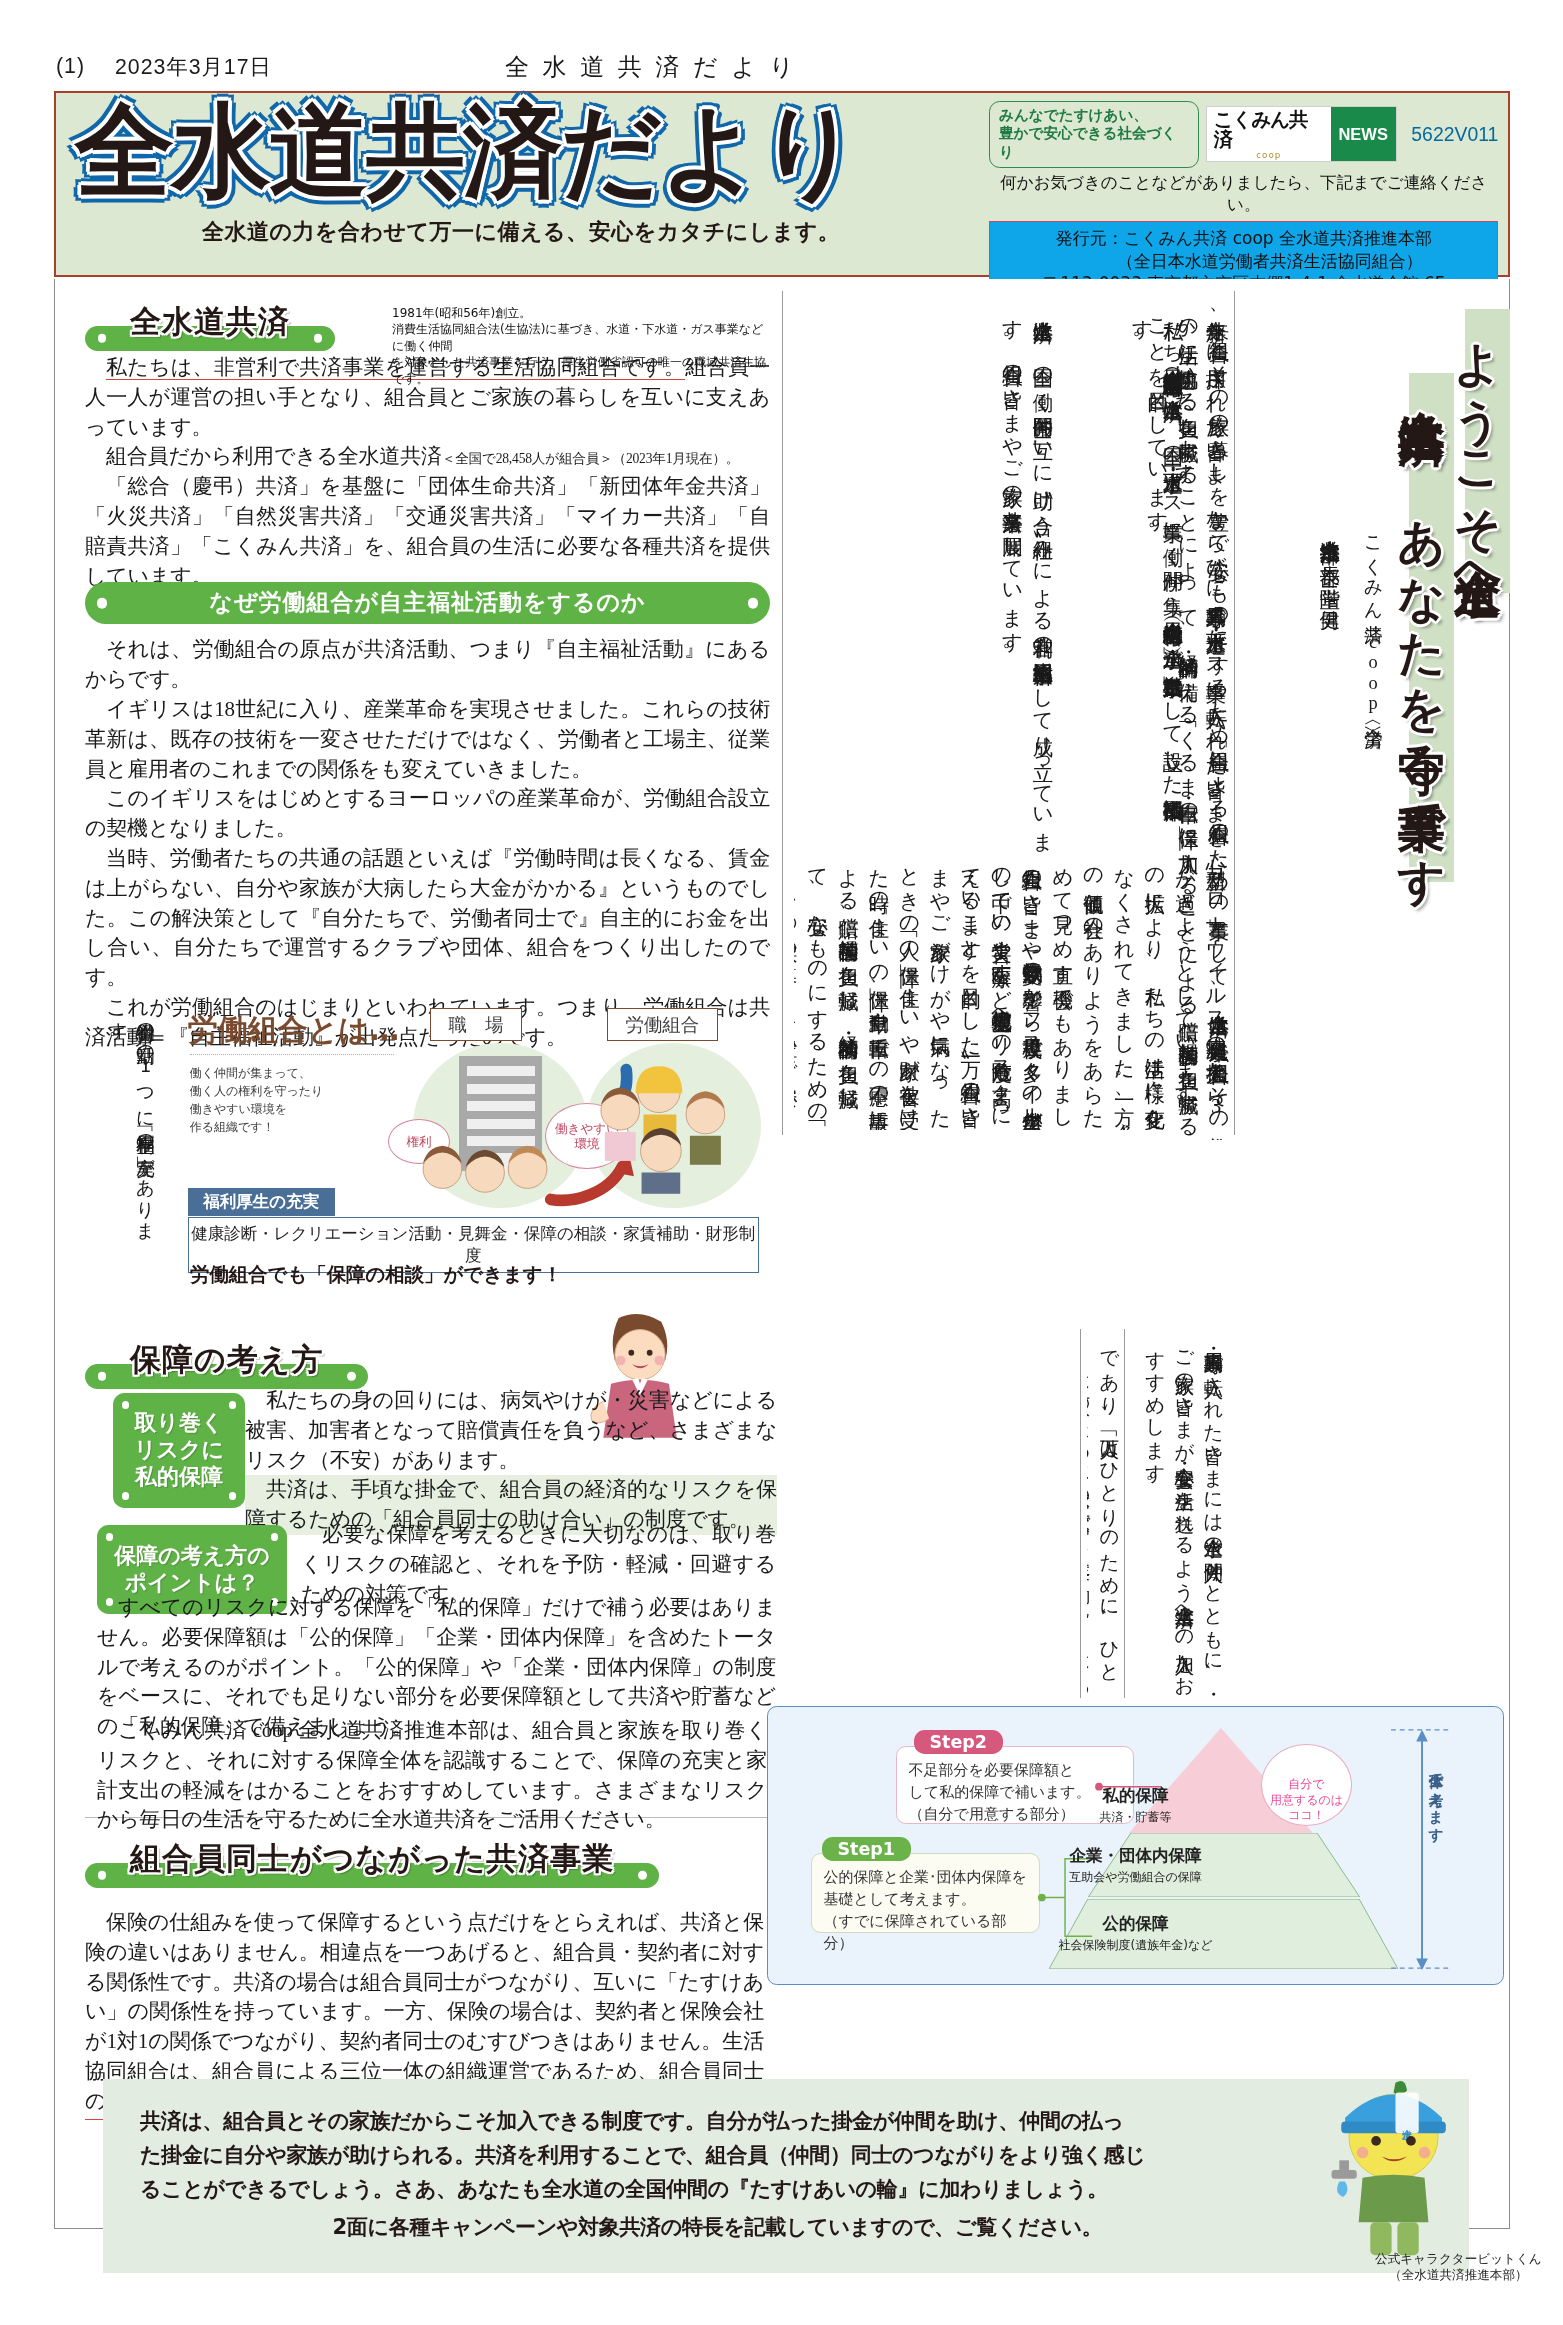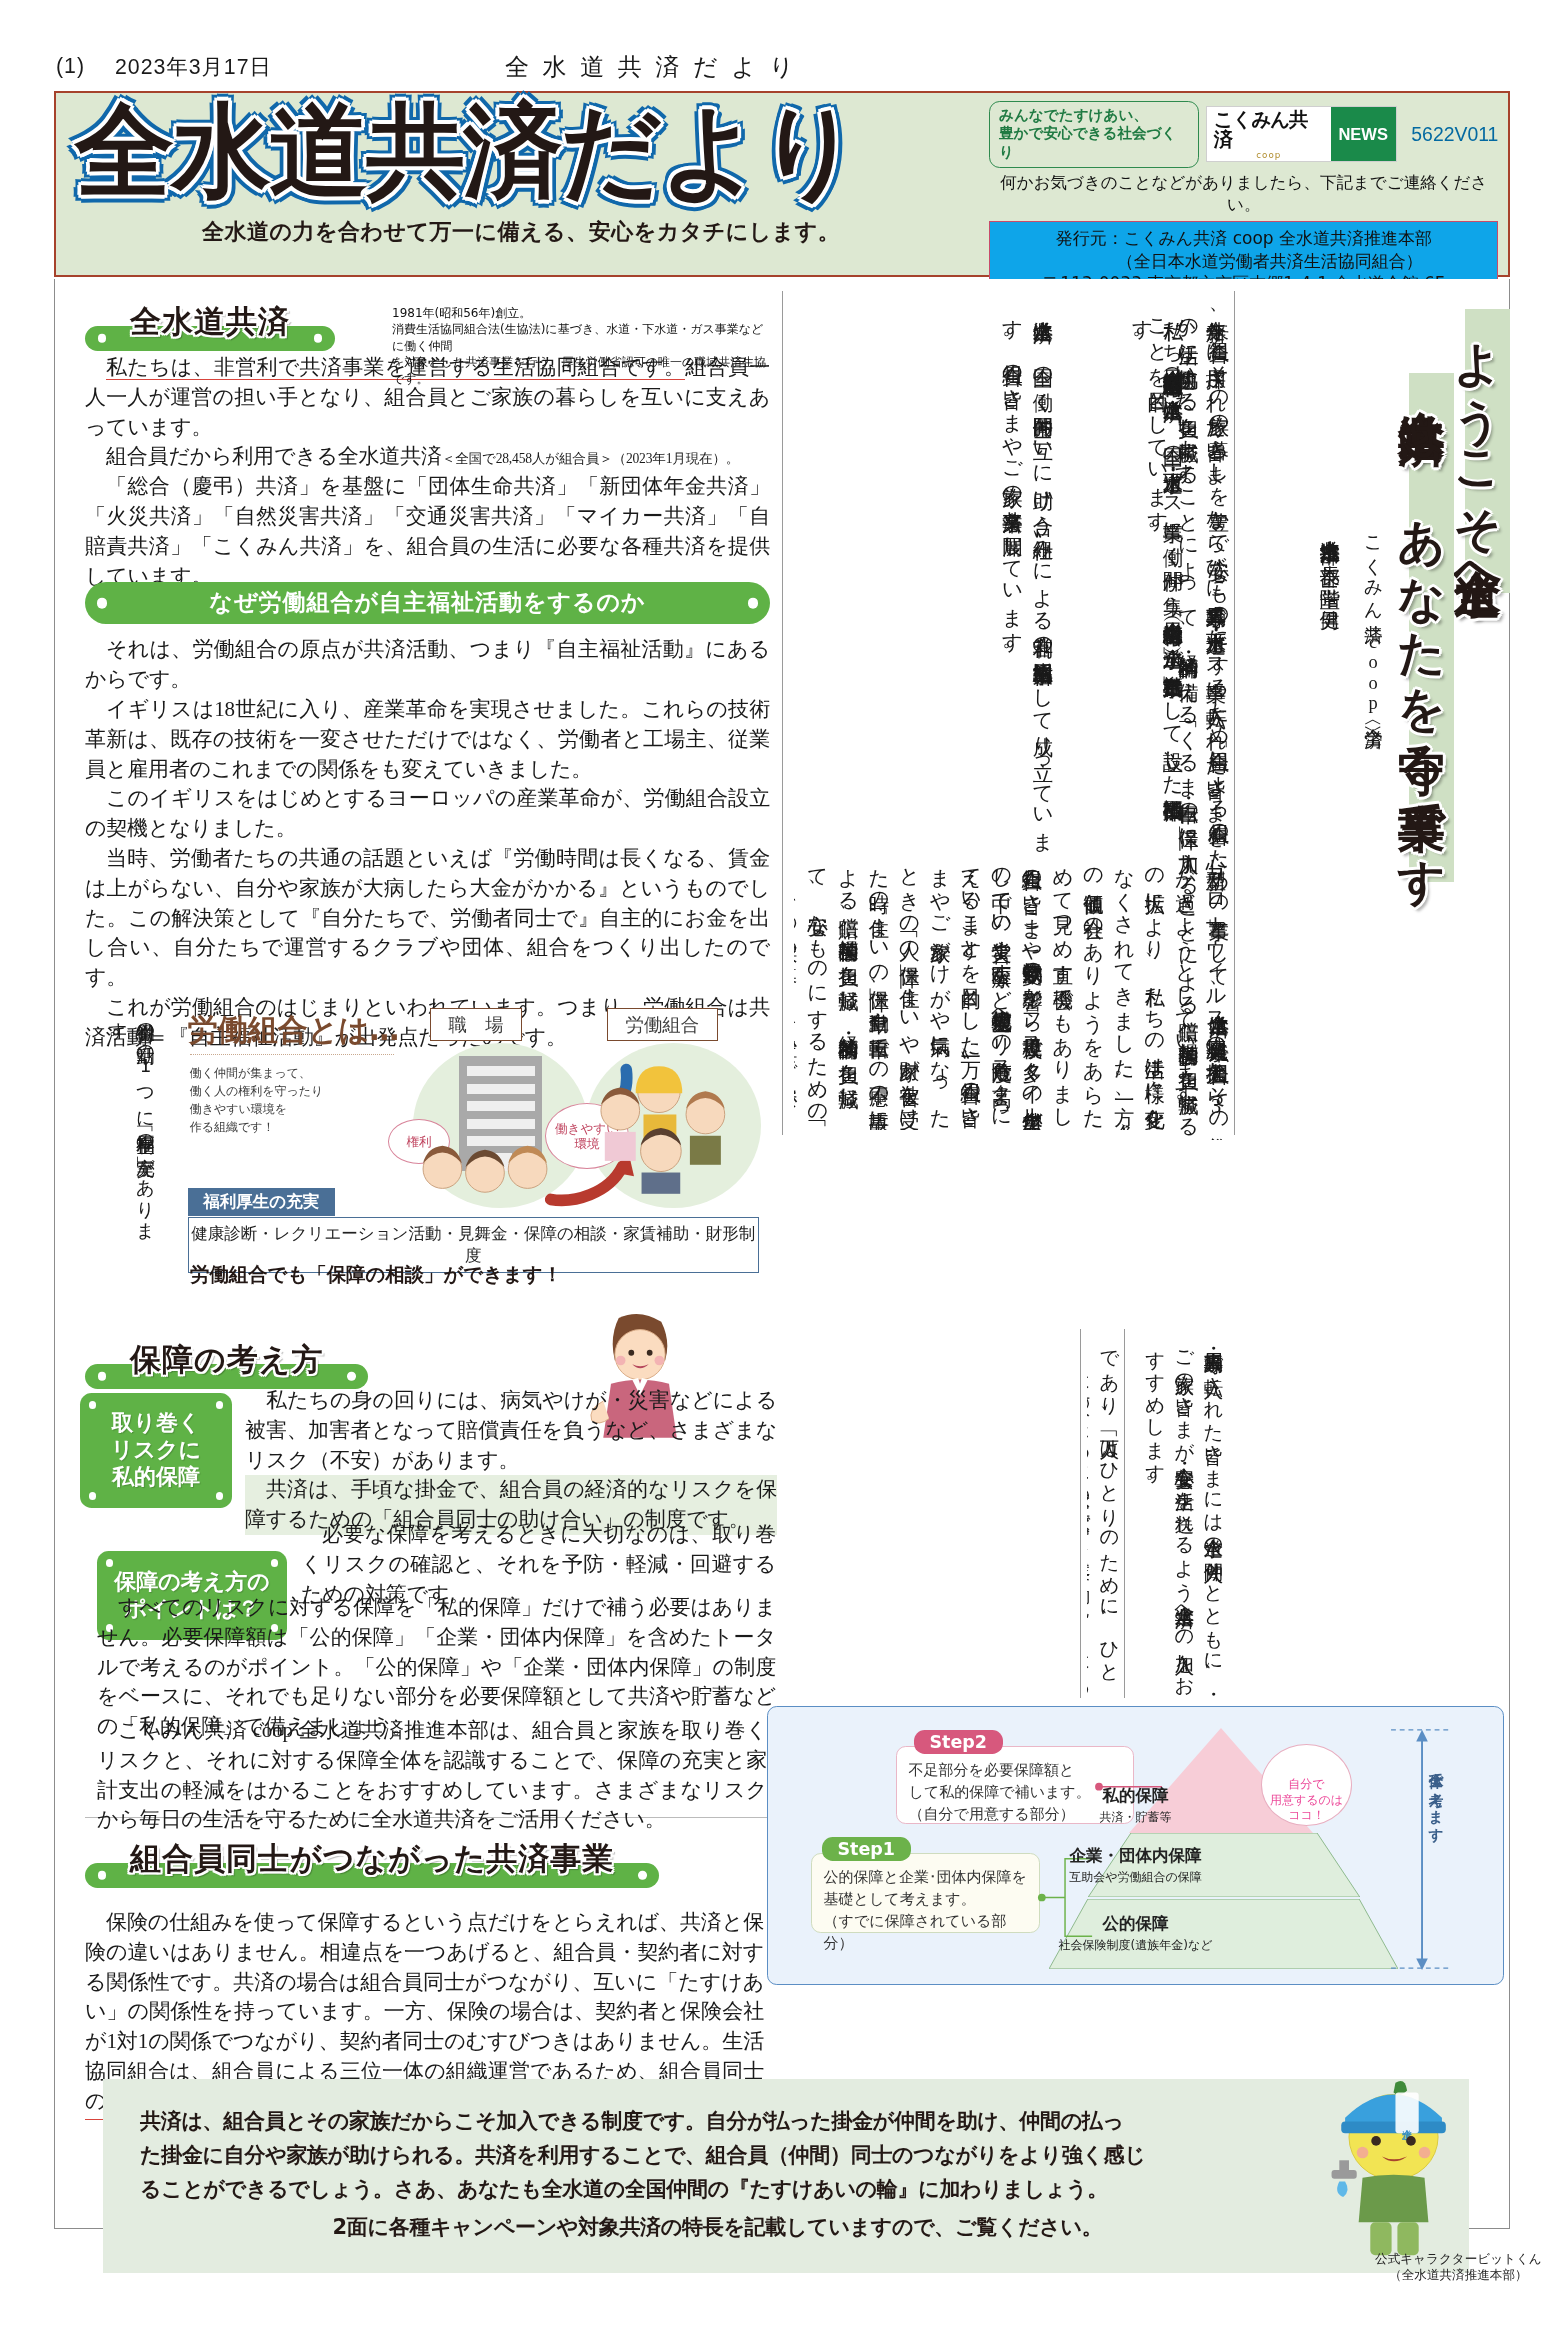--- a/index.html
+++ b/index.html
@@ -398,39 +398,39 @@
     <circle cx="51" cy="42" r="3" fill="#3a2a20"></circle>
       <circle cx="70" cy="42" r="3" fill="#3a2a20"></circle>
     <path d="M52 54 Q60 62 69 54 Q60 58 52 54" fill="#b5485c"></path>
     <circle cx="40" cy="50" r="5" fill="#f3b3b3"></circle>
       <circle cx="80" cy="50" r="5" fill="#f3b3b3"></circle>
     <path d="M30 74 Q60 66 90 74 L98 130 L22 130 Z" fill="#c9667d"></path>
     <path d="M52 70 L60 86 L68 70 L62 68 L60 74 L58 68 Z" fill="#fff"></path>
     <path d="M22 92 Q6 100 10 112 Q18 118 28 110" fill="#fbdcc0" stroke="#d9ab86"></path>
   </svg>
 
-  <div style="position:absolute;left:80px;top:1393px;width:152px;height:115px;">
+  <div style="position:absolute;left:113px;top:1393px;width:132px;height:115px;">
     <div class="pill" style="height:115px;display:flex;flex-direction:column;justify-content:center;">
       <i class="tl"></i>
         <i class="tr"></i>
         <i class="bl"></i>
         <i class="br"></i>
       <span>取り巻く</span>
       <span>リスクに</span>
       <span>私的保障</span>
     </div>
   </div>
 
   <div style="position:absolute;left:245px;top:1386px;width:532px;">
     <p class="body">私たちの身の回りには、病気やけが・災害などによる被害、加害者となって賠償責任を負うなど、さまざまなリスク（不安）があります。</p>
     <p class="body hl-green">共済は、手頃な掛金で、組合員の経済的なリスクを保障するための「組合員同士の助け合い」の制度です。</p>
   </div>
 
   <div style="position:absolute;left:97px;top:1525px;width:190px;height:89px;">
-    <div class="pill" style="height:89px;display:flex;flex-direction:column;justify-content:center;margin-top:26px;">
+    <div class="pill" style="height:89px;display:flex;flex-direction:column;justify-content:center;">
       <i class="tl"></i>
         <i class="tr"></i>
         <i class="bl"></i>
         <i class="br"></i>
       <span>保障の考え方の</span>
       <span>ポイントは？</span>
     </div>
   </div>
 
   <div style="position:absolute;left:301px;top:1520px;width:475px;">

